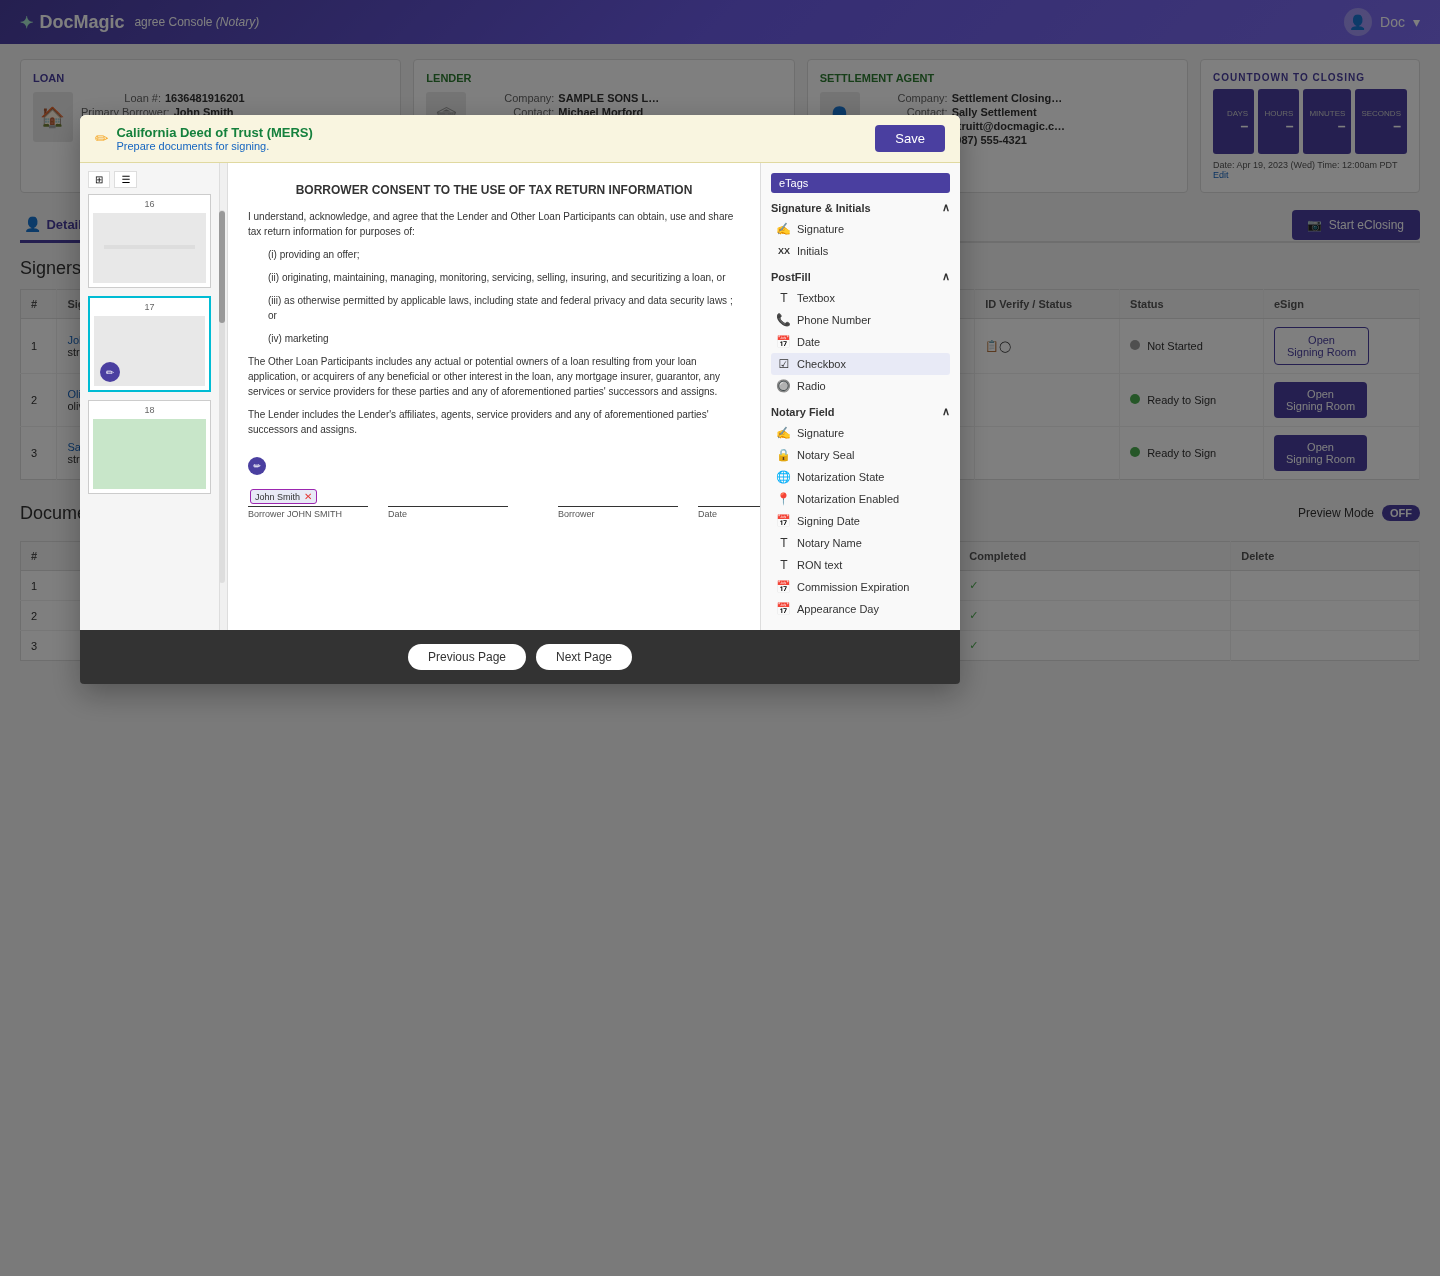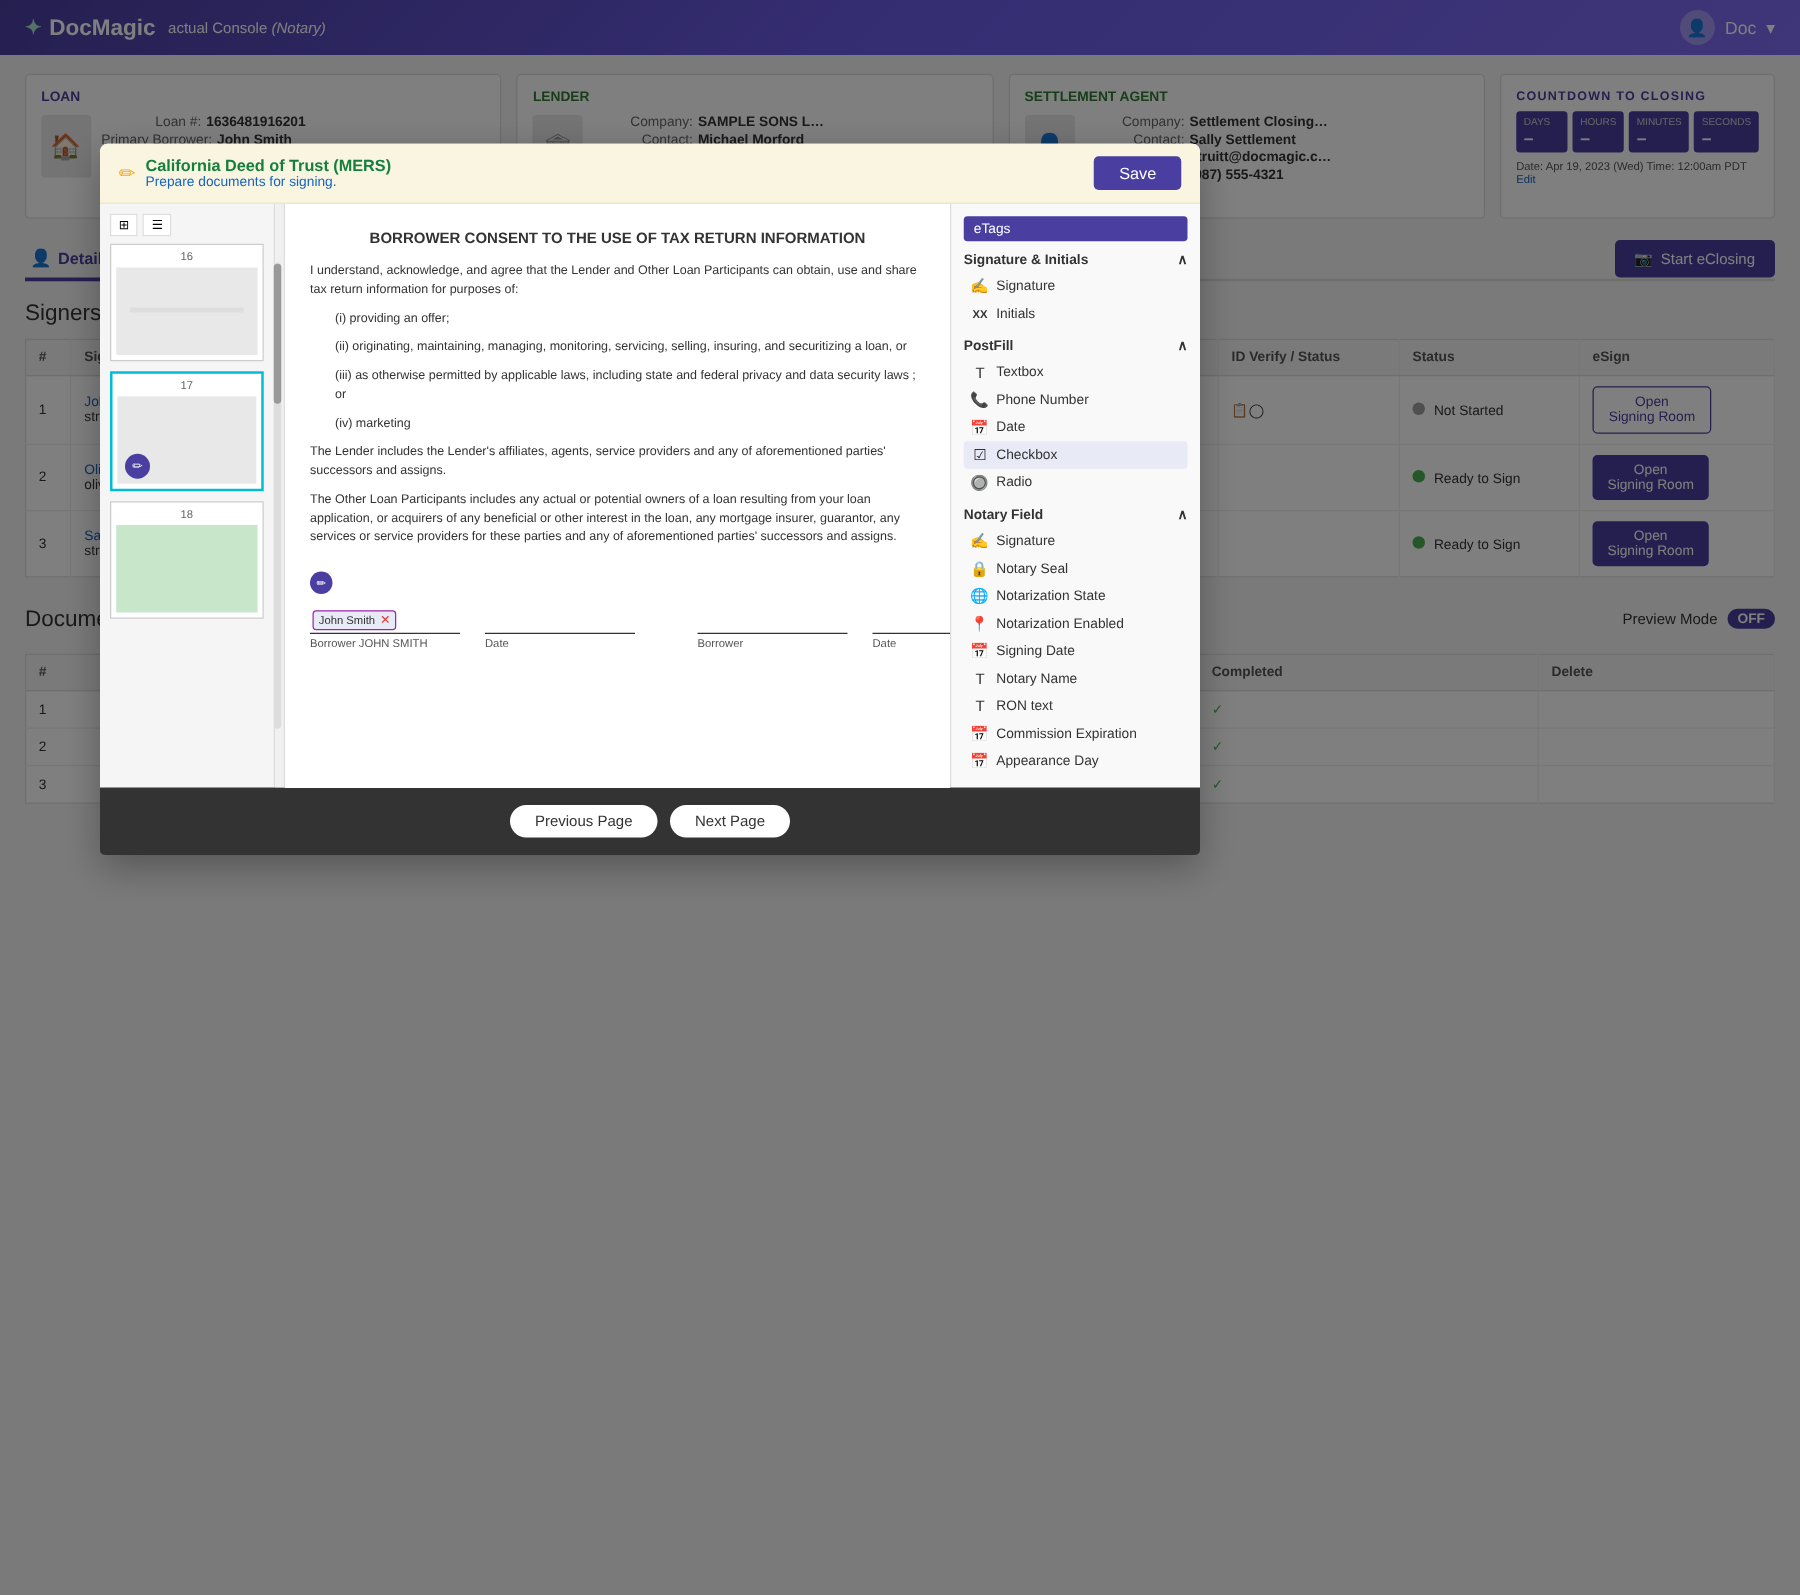--- a/index.html
+++ b/index.html
@@ -33,21 +33,21 @@
     .card-row { display: flex; align-items: flex-start; gap: 8px; }
     .card-icon { width: 40px; height: 50px; background: #e8e8e8; border-radius: 3px; display: flex; align-items: center; justify-content: center; color: #999; font-size: 20px; flex-shrink: 0; }
     .card-fields { flex: 1; }
     .card-field { display: flex; gap: 4px; margin-bottom: 2px; font-size: 11px; }
     .field-label { color: #666; font-weight: normal; min-width: 80px; text-align: right; }
     .field-value { color: #333; font-weight: bold; }
 
     
     .countdown-title { font-size: 10px; font-weight: bold; color: #4a3fa0; text-transform: uppercase; margin-bottom: 6px; letter-spacing: 1px; }
     .countdown-boxes { display: flex; gap: 4px; margin-bottom: 6px; }
-    .countdown-box { background: #4a3fa0; color: white; border-radius: 3px; padding: 4px 6px; text-align: left; flex: 1; }
+    .countdown-box { background: #4a3fa0; color: white; border-radius: 3px; padding: 20px 6px; text-align: right; flex: 1; }
     .countdown-box-label { font-size: 8px; text-transform: uppercase; color: #ccc; }
     .countdown-box-value { font-size: 14px; font-weight: bold; }
     .countdown-date { font-size: 9px; color: #555; }
     .countdown-edit { color: #1565c0; cursor: pointer; }
 
     
     .tabs { display: flex; align-items: center; gap: 30px; border-bottom: 2px solid #ddd; margin-bottom: 15px; padding-bottom: 0; }
     .tab { padding: 8px 4px; font-size: 13px; cursor: pointer; display: flex; align-items: center; gap: 5px; border-bottom: 3px solid transparent; margin-bottom: -2px; color: #555; }
     .tab.active { color: #4a3fa0; border-bottom-color: #4a3fa0; font-weight: bold; }
     .tab-icon { font-size: 14px; }
@@ -120,21 +120,21 @@
 </head>
 <body>
 
 <header class="header">
   <div class="header-left">
     <div class="header-logo">
       <span class="star">✦</span>
       <span>DocMagic</span>
     </div>
     <span>
-      <span>actual Console</span>
+      <span>agree Console</span>
       <em>(Notary)</em>
     </span>
   </div>
   <div class="header-right">
     <div class="avatar-circle">👤</div>
     <span>Doc</span>
     <span>▾</span>
   </div>
 </header>
 
@@ -467,22 +467,22 @@
       </div>
 
       <div class="modal-doc-content">
         <div class="doc-title-h">BORROWER CONSENT TO THE USE OF TAX RETURN INFORMATION</div>
 
         <p class="doc-text">I understand, acknowledge, and agree that the Lender and Other Loan Participants can obtain, use and share tax return information for purposes of:</p>
         <p class="doc-text doc-indent">(i)   providing an offer;</p>
         <p class="doc-text doc-indent">(ii)  originating, maintaining, managing, monitoring, servicing, selling, insuring, and securitizing a loan, or</p>
         <p class="doc-text doc-indent">(iii) as otherwise permitted by applicable laws, including state and federal privacy and data security laws ; or</p>
         <p class="doc-text doc-indent">(iv)  marketing</p>
+        <p class="doc-text">The Other Loan Participants includes any actual or potential owners of a loan resulting from your loan application, or acquirers of any beneficial or other interest in the loan, any mortgage insurer, guarantor, any services or service providers for these parties and any of aforementioned parties' successors and assigns.</p>
         <p class="doc-text">The Lender includes the Lender's affiliates, agents, service providers and any of aforementioned parties' successors and assigns.</p>
-        <p class="doc-text">The Other Loan Participants includes any actual or potential owners of a loan resulting from your loan application, or acquirers of any beneficial or other interest in the loan, any mortgage insurer, guarantor, any services or service providers for these parties and any of aforementioned parties' successors and assigns.</p>
 
         <div class="signature-area">
           <div class="sig-block">
             <div style="display:flex;align-items:center;gap:4px;margin-bottom:2px;">
               <div style="width:18px;height:18px;border-radius:50%;background:#4a3fa0;display:flex;align-items:center;justify-content:center;color:white;font-size:9px;">✏</div>
             </div>
             <div class="sig-line">
               <div class="sig-name-tag">
                 <span>John Smith</span>
                 <span class="sig-close">✕</span>

